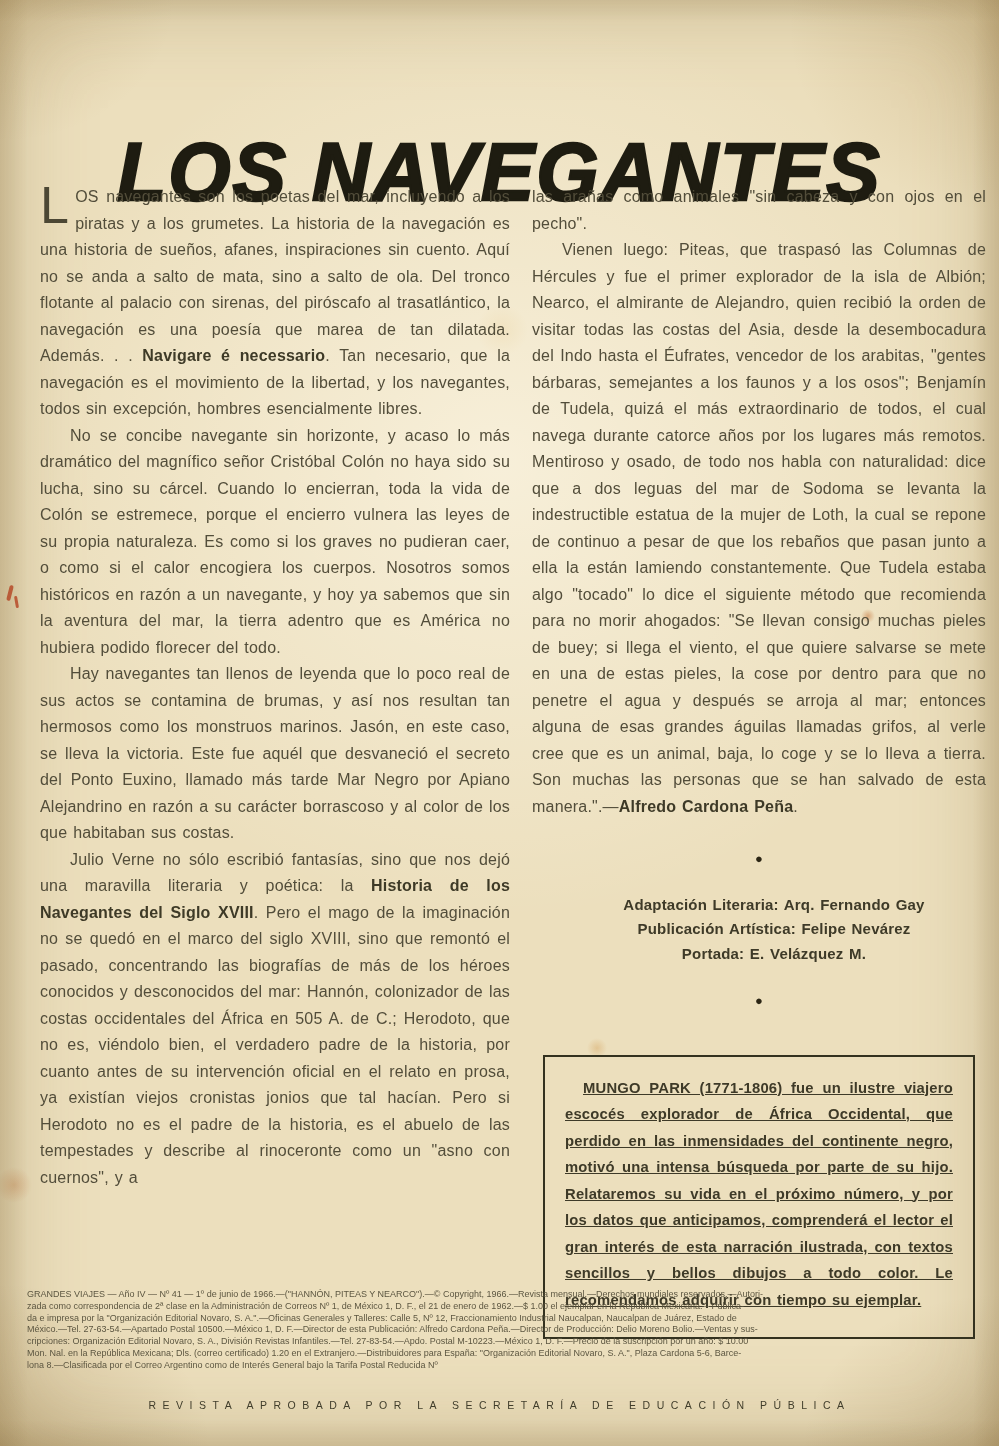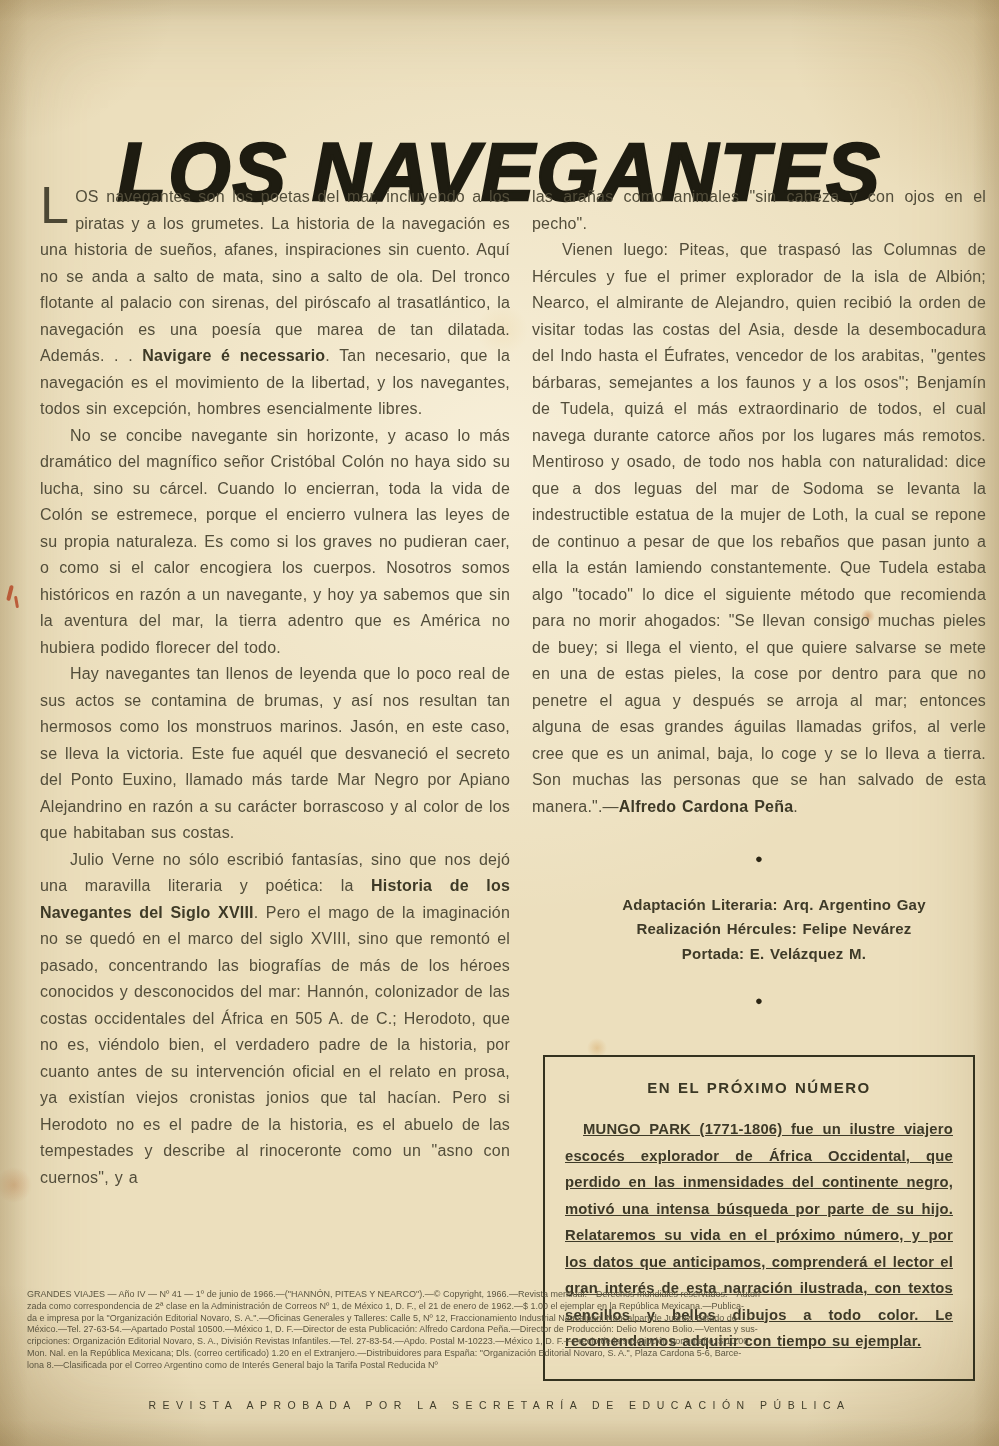--- a/index.html
+++ b/index.html
@@ -94,28 +94,27 @@
     </div>
 
     <div class="col right">
       <p class="noindent">las arañas como animales "sin cabeza y con ojos en el pecho".</p>
       <p>
         <span>Vienen luego: Piteas, que traspasó las Columnas de Hércules y fue el primer explorador de la isla de Albión; Nearco, el almirante de Alejandro, quien recibió la orden de visitar todas las costas del Asia, desde la desembocadura del Indo hasta el Éufrates, vencedor de los arabitas, "gentes bárbaras, semejantes a los faunos y a los osos"; Benjamín de Tudela, quizá el más extraordinario de todos, el cual navega durante catorce años por los lugares más remotos. Mentiroso y osado, de todo nos habla con naturalidad: dice que a dos leguas del mar de Sodoma se levanta la indestructible estatua de la mujer de Loth, la cual se repone de continuo a pesar de que los rebaños que pasan junto a ella la están lamiendo constantemente. Que Tudela estaba algo "tocado" lo dice el siguiente método que recomienda para no morir ahogados: "Se llevan consigo muchas pieles de buey; si llega el viento, el que quiere salvarse se mete en una de estas pieles, la cose por dentro para que no penetre el agua y después se arroja al mar; entonces alguna de esas grandes águilas llamadas grifos, al verle cree que es un animal, baja, lo coge y se lo lleva a tierra. Son muchas las personas que se han salvado de esta manera.".—</span><b>Alfredo Cardona Peña</b><span>.</span>
       </p>
 
       <div class="sig-dot">●</div>
 
-      <p class="credits">Adaptación Literaria: Arq. Argentino Gay</p>
-      <p class="credits">Realización Hércules: Felipe Nevárez</p>
+      <p class="credits">Adaptación Literaria: Arq. Fernando Gay</p>
+      <p class="credits">Publicación Artística: Felipe Nevárez</p>
       <p class="credits">Portada: E. Velázquez M.</p>
 
       <div class="sig-dot second">●</div>
 
       <div class="next-box">
-        <h3 class="box-title">EN EL PRÓXIMO NÚMERO</h3>
         <p class="box-body">MUNGO PARK (1771-1806) fue un ilustre viajero escocés explorador de África Occidental, que perdido en las inmensidades del continente negro, motivó una intensa búsqueda por parte de su hijo. Relataremos su vida en el próximo número, y por los datos que anticipamos, comprenderá el lector el gran interés de esta narración ilustrada, con textos sencillos y bellos dibujos a todo color. Le recomendamos adquirir con tiempo su ejemplar.</p>
       </div>
     </div>
 
   </div>
 
   <div class="footer">
     <div class="line">GRANDES VIAJES — Año IV — Nº 41 — 1º de junio de 1966.—("HANNÓN, PITEAS Y NEARCO").—© Copyright, 1966.—Revista mensual.—Derechos mundiales reservados.—Autori-</div>
     <div class="line">zada como correspondencia de 2ª clase en la Administración de Correos Nº 1, de México 1, D. F., el 21 de enero de 1962.—$ 1.00 el ejemplar en la República Mexicana.—Publica-</div>
     <div class="line">da e impresa por la "Organización Editorial Novaro, S. A.".—Oficinas Generales y Talleres: Calle 5, Nº 12, Fraccionamiento Industrial Naucalpan, Naucalpan de Juárez, Estado de</div>

